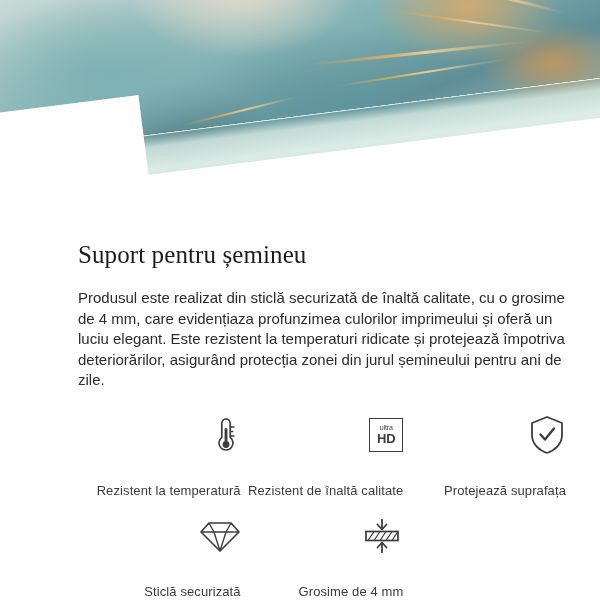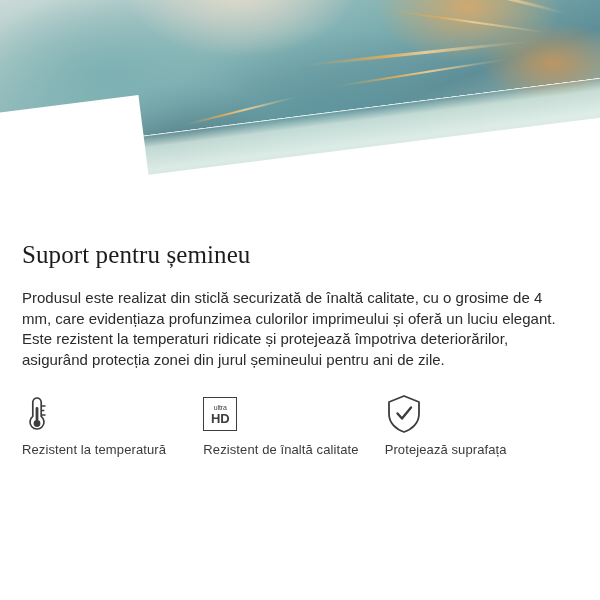--- a/index.html
+++ b/index.html
@@ -106,21 +106,21 @@
     transform: translate(-50%,-50%) rotate(45deg);
   }
   .sparkle-diag2 {
     position: absolute; left: 50%; top: 50%;
     width: 38px; height: 2px;
     background: radial-gradient(ellipse at center, rgba(255,255,255,0.9) 0%, rgba(255,255,255,0) 70%);
     transform: translate(-50%,-50%) rotate(-45deg);
   }
 
   
-  .content { padding: 22px 34px 0 22px; }
+  .content { padding: 22px 34px 0 50px; margin-left: 28px; }
 
   .title {
     font-family: "Liberation Serif", serif;
     font-size: 25px;
     line-height: 30px;
     color: #1c1c1c;
     font-weight: 400;
     letter-spacing: 0.1px;
   }
   .title-line { display: block; white-space: pre; }
@@ -136,22 +136,23 @@
   
   .features {
     margin-top: 22px;
     display: grid;
     grid-template-columns: repeat(3, 1fr);
     row-gap: 16px;
   }
   .feature {
     display: flex;
     flex-direction: column;
-    align-items: flex-start;
+    align-items: flex-end;
     text-align: center;
+    gap: 20px;
   }
   .feature-icon {
     height: 44px;
     display: flex;
     align-items: center;
     justify-content: center;
   }
   .feature-label {
     margin-top: 6px;
     font-size: 13px;
@@ -230,18 +231,48 @@
       <div class="feature">
         <div class="feature-icon">
           <svg width="38" height="42" viewBox="0 0 38 42">
             <path d="M19 3 L34 9 V21 C34 30 27 36.5 19 39 C11 36.5 4 30 4 21 V9 Z" fill="none" stroke="#3d3d3d" stroke-width="1.8" stroke-linejoin="round"></path>
             <path d="M12.5 20.5 L17 25.5 L26 14.5" fill="none" stroke="#3d3d3d" stroke-width="2.4" stroke-linecap="round" stroke-linejoin="round"></path>
           </svg>
         </div>
         <div class="feature-label">Protejează suprafața</div>
       </div>
 
-
-
+      <div class="feature">
+        <div class="feature-icon">
+          <svg width="42" height="36" viewBox="0 0 42 36">
+            <path d="M10 5 H32 L40 14 L21 33 L2 14 Z" fill="none" stroke="#3d3d3d" stroke-width="1.7" stroke-linejoin="round"></path>
+            <line x1="2" y1="14" x2="40" y2="14" stroke="#3d3d3d" stroke-width="1.4"></line>
+            <line x1="10" y1="5" x2="15" y2="14" stroke="#3d3d3d" stroke-width="1.4"></line>
+            <line x1="32" y1="5" x2="27" y2="14" stroke="#3d3d3d" stroke-width="1.4"></line>
+            <line x1="15" y1="14" x2="21" y2="33" stroke="#3d3d3d" stroke-width="1.4"></line>
+            <line x1="27" y1="14" x2="21" y2="33" stroke="#3d3d3d" stroke-width="1.4"></line>
+          </svg>
+        </div>
+        <div class="feature-label">Sticlă securizată</div>
+      </div>
+
+
+      <div class="feature">
+        <div class="feature-icon">
+          <svg width="42" height="38" viewBox="0 0 42 38">
+            <line x1="21" y1="2" x2="21" y2="11" stroke="#3d3d3d" stroke-width="1.8"></line>
+            <path d="M16.5 7.5 L21 12.5 L25.5 7.5" fill="none" stroke="#3d3d3d" stroke-width="1.8" stroke-linecap="round" stroke-linejoin="round"></path>
+            <rect x="5" y="14.5" width="32" height="9" fill="none" stroke="#3d3d3d" stroke-width="1.7"></rect>
+            <line x1="7" y1="23.5" x2="13" y2="14.5" stroke="#3d3d3d" stroke-width="1.2"></line>
+            <line x1="13" y1="23.5" x2="19" y2="14.5" stroke="#3d3d3d" stroke-width="1.2"></line>
+            <line x1="19" y1="23.5" x2="25" y2="14.5" stroke="#3d3d3d" stroke-width="1.2"></line>
+            <line x1="25" y1="23.5" x2="31" y2="14.5" stroke="#3d3d3d" stroke-width="1.2"></line>
+            <line x1="31" y1="23.5" x2="36.5" y2="15.2" stroke="#3d3d3d" stroke-width="1.2"></line>
+            <line x1="21" y1="27" x2="21" y2="36" stroke="#3d3d3d" stroke-width="1.8"></line>
+            <path d="M16.5 30.5 L21 25.5 L25.5 30.5" fill="none" stroke="#3d3d3d" stroke-width="1.8" stroke-linecap="round" stroke-linejoin="round"></path>
+          </svg>
+        </div>
+        <div class="feature-label">Grosime de 4 mm</div>
+      </div>
 
     </div>
   </div>
 </div>
 
 </body></html>

